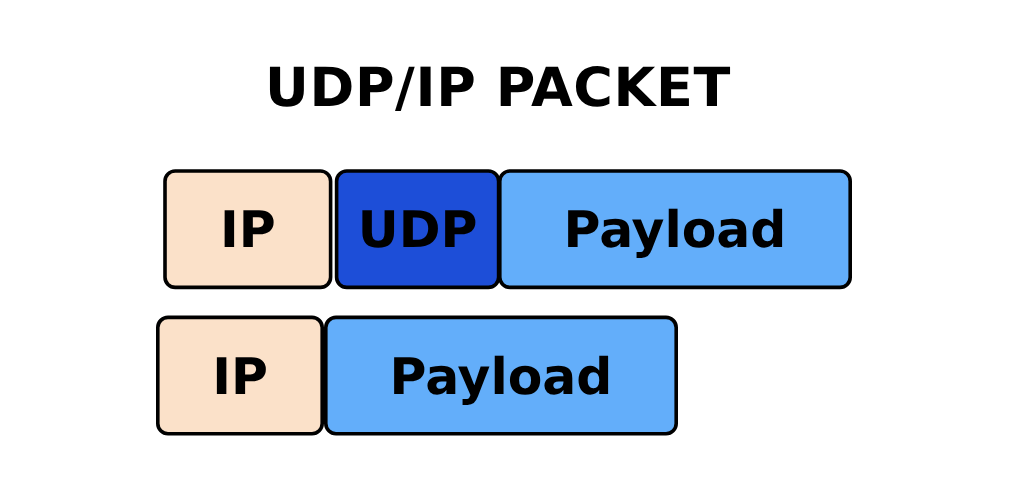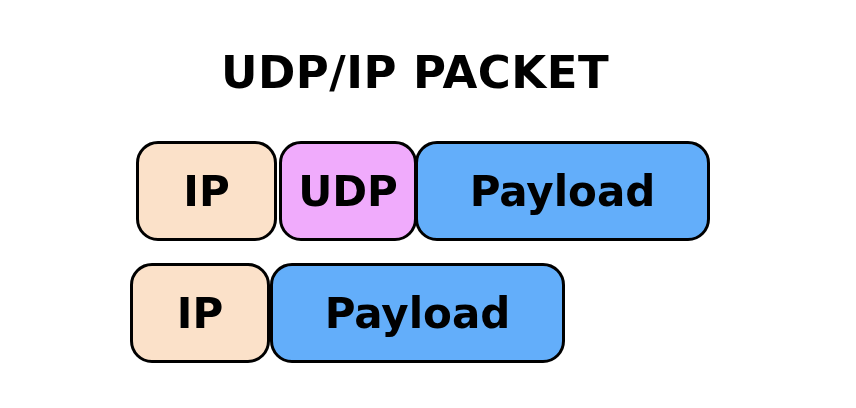--- a/index.html
+++ b/index.html
@@ -27,21 +27,21 @@
     font-size: 45px;
     font-weight: bold;
     color: #000000;
     letter-spacing: 0.5px;
     white-space: nowrap;
   }
   .seg {
     position: absolute;
     height: 100px;
     border: 3px solid #000000;
-    border-radius: 22px;
+    border-radius: 10px;
     box-sizing: border-box;
     display: flex;
     align-items: center;
     justify-content: center;
     font-size: 42px;
     font-weight: bold;
     color: #000000;
     white-space: nowrap;
   }
   
@@ -54,21 +54,21 @@
 </style>
 </head>
 <body>
 
 <div class="diagram">
 
   <div class="title">UDP/IP PACKET</div>
 
   <div class="seg" id="r1-ip" style="background-color: rgb(251, 225, 201);">IP</div>
 
-  <div class="seg" id="r1-udp" style="background-color: #f0abfc; text-align: center;">UDP</div>
+  <div class="seg" id="r1-udp" style="background-color: #1d4ed8; text-align: center;">UDP</div>
 
   <div class="seg" id="r1-payload" style="background-color: rgb(99, 174, 250);">Payload</div>
 
   <div class="seg" id="r2-ip" style="background-color: rgb(251, 225, 201);">IP</div>
 
   <div class="seg" id="r2-payload" style="background-color: rgb(99, 174, 250);">Payload</div>
 
 </div>
 
 </body></html>

